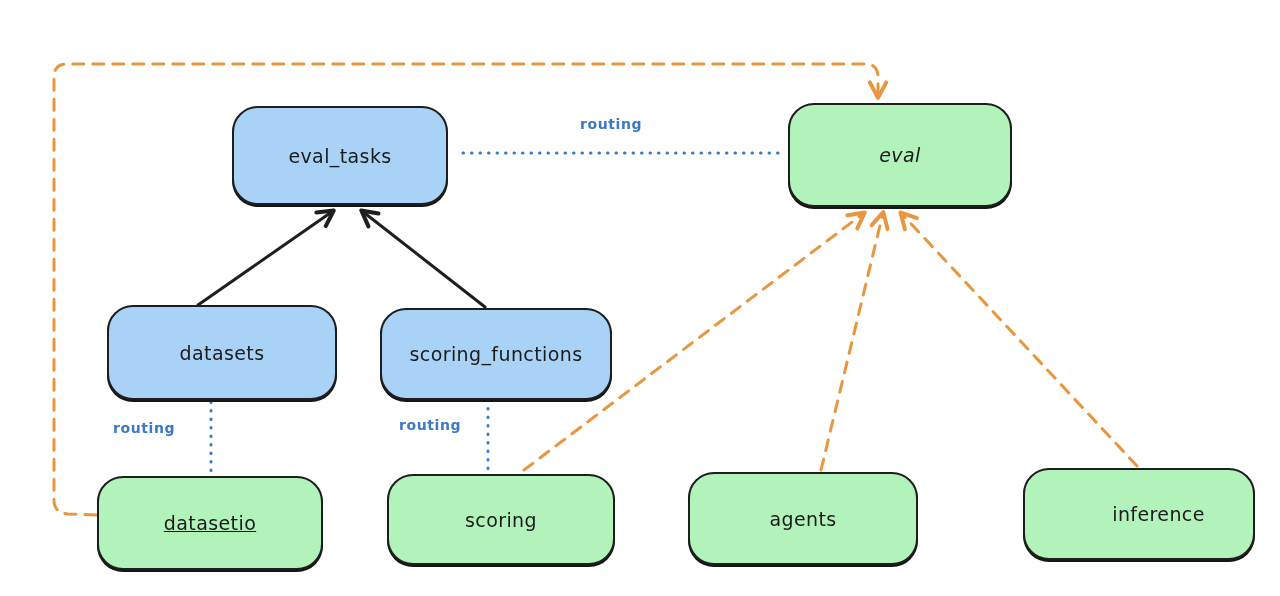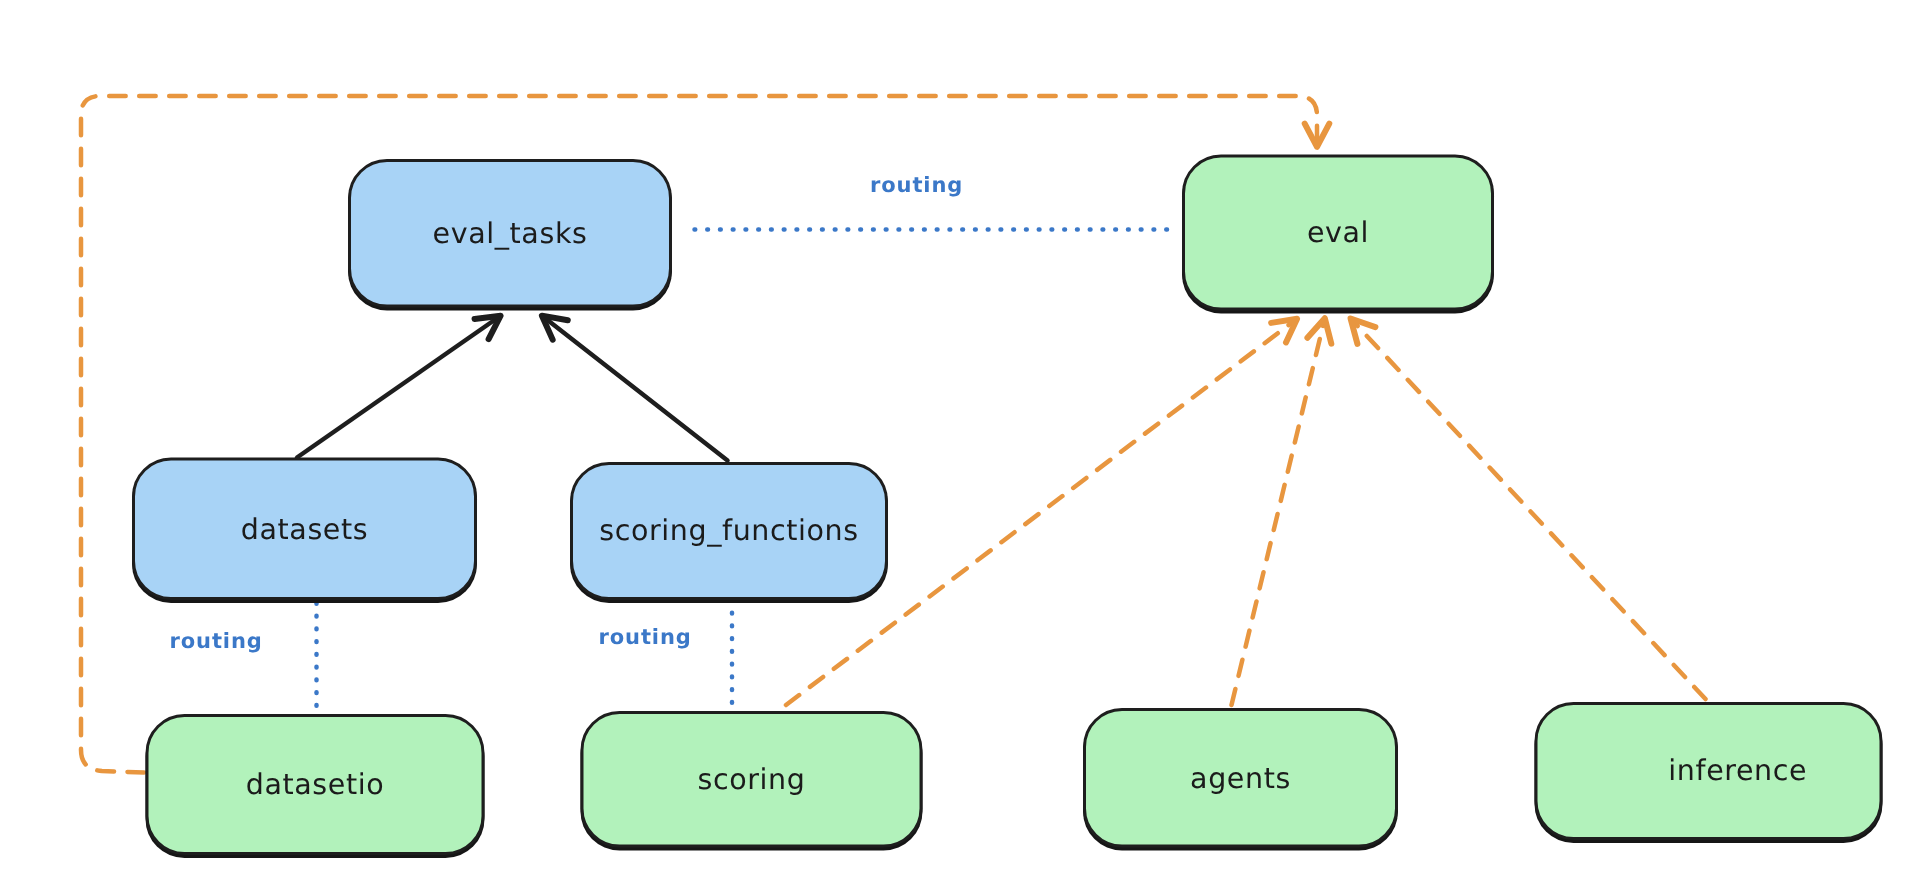--- a/index.html
+++ b/index.html
@@ -65,41 +65,41 @@
     <path d="M96,515 L68,514 Q54,513 54,500 L54,77 Q54,64 67,64 L865,64 Q878,64 878,77 L878,97" fill="none" stroke="#e8963f" stroke-width="3" stroke-linecap="round" stroke-dasharray="11 9" marker-end="url(#ah-orange)"></path>
     <path d="M524,470 L864,213" fill="none" stroke="#e8963f" stroke-width="3" stroke-linecap="round" stroke-dasharray="11 9" marker-end="url(#ah-orange)"></path>
     <path d="M821,470 L883,213" fill="none" stroke="#e8963f" stroke-width="3" stroke-linecap="round" stroke-dasharray="11 9" marker-end="url(#ah-orange)"></path>
     <path d="M1137,466 L901,213" fill="none" stroke="#e8963f" stroke-width="3" stroke-linecap="round" stroke-dasharray="11 9" marker-end="url(#ah-orange)"></path>
   </svg>
 
   <div class="node api" style="left:232px; top:106px; width:216px; height:99px;">
     <span>eval_tasks</span>
   </div>
 
-  <div class="node provider" style="left:788px; top:103px; width:208px; height:104px;">
+  <div class="node provider" style="left:788px; top:103px; width:224px; height:104px;font-style:italic;">
     <span>eval</span>
   </div>
 
-  <div class="node api" style="left:88px; top:305px; width:230px; height:95px;">
+  <div class="node api" style="left:107px; top:305px; width:230px; height:95px;">
     <span>datasets</span>
   </div>
 
-  <div class="node api" style="left:380px; top:308px; width:212px; height:92px;">
+  <div class="node api" style="left:380px; top:308px; width:232px; height:92px;">
     <span>scoring_functions</span>
   </div>
 
-  <div class="node provider" style="left:97px; top:476px; width:226px; height:94px;">
+  <div class="node provider" style="left:97px; top:476px; width:226px; height:94px;text-decoration:underline;">
     <span>datasetio</span>
   </div>
 
   <div class="node provider" style="left:387px; top:474px; width:228px; height:91px;">
     <span>scoring</span>
   </div>
 
-  <div class="node provider" style="left:722px; top:472px; width:210px; height:93px;">
+  <div class="node provider" style="left:688px; top:472px; width:230px; height:93px;">
     <span>agents</span>
   </div>
 
   <div class="node provider" style="left:1023px; top:468px; width:232px; height:92px;padding-left:39px;">
     <span>inference</span>
   </div>
 
   <div class="edge-label" style="left:580px; top:116px;">routing</div>
   <div class="edge-label" style="left:113px; top:420px;">routing</div>
   <div class="edge-label" style="left:399px; top:417px;">routing</div>

